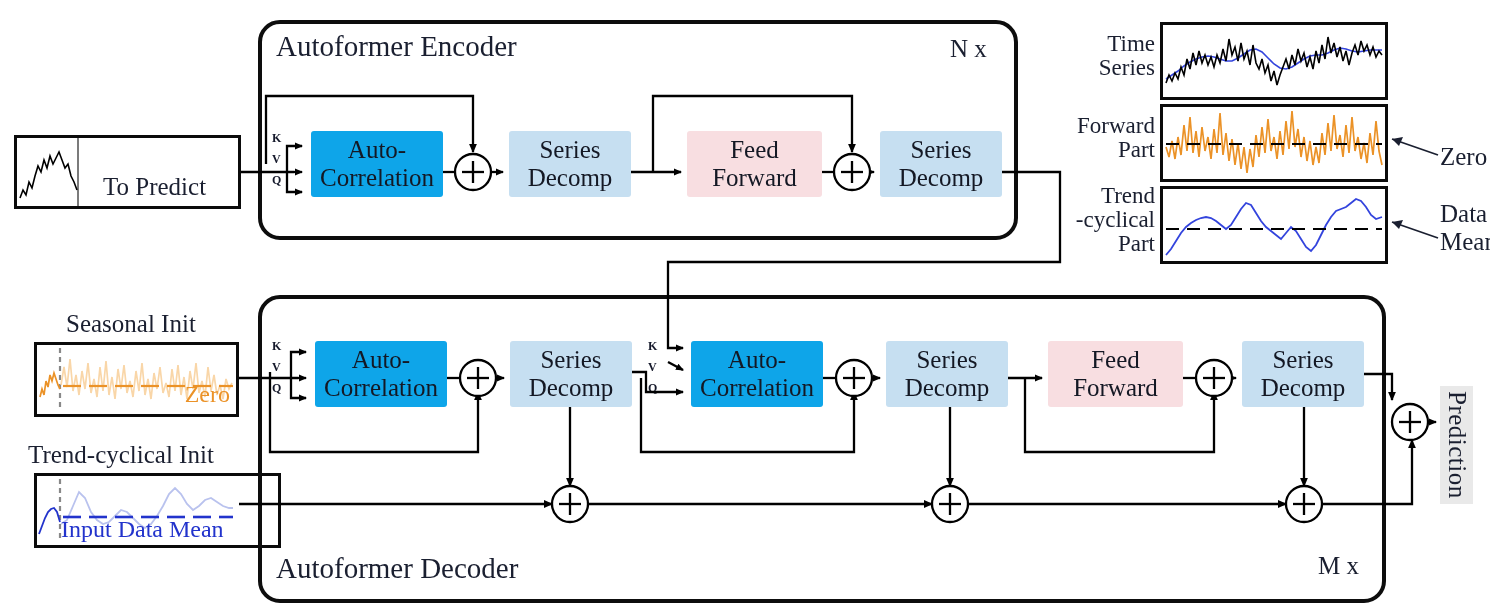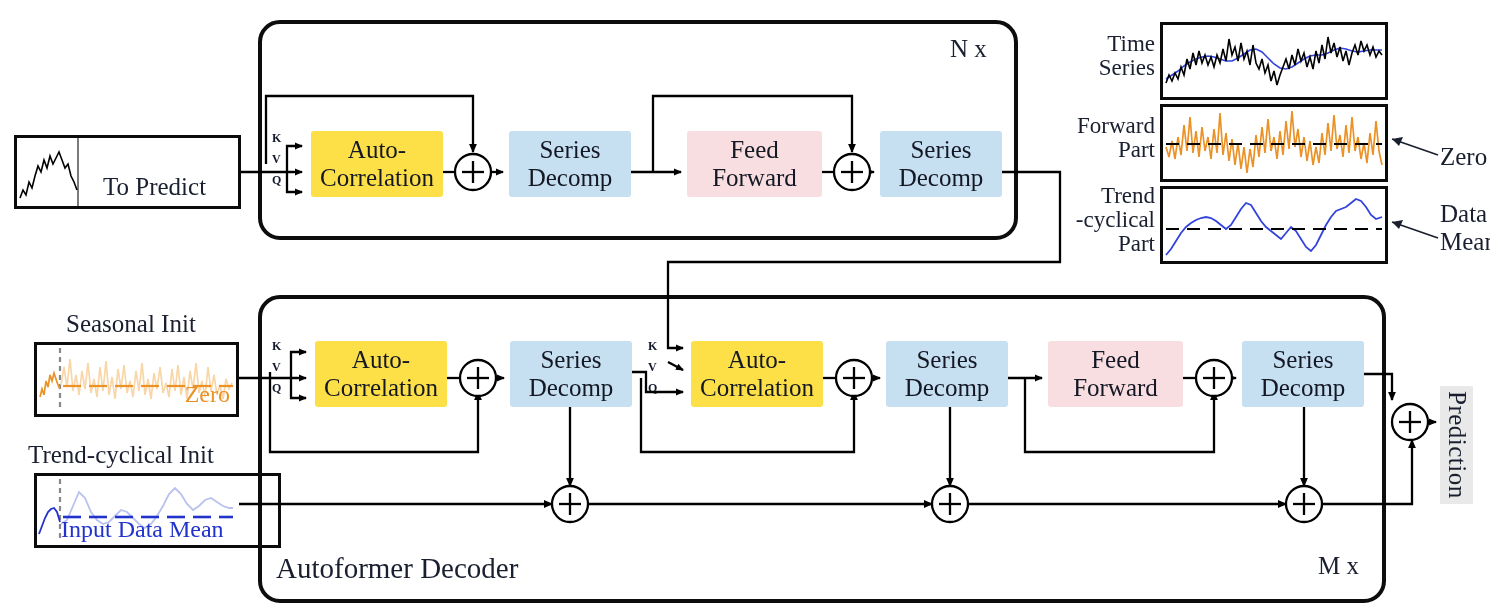--- a/index.html
+++ b/index.html
@@ -4,21 +4,21 @@
 <style>
   html,body{margin:0;padding:0;background:#ffffff;}
   body{width:1490px;height:610px;overflow:hidden;
        font-family:"Liberation Serif","DejaVu Serif",serif;
        color:#141824;}
   #root{position:relative;width:1490px;height:610px;}
   .blk{position:absolute;display:flex;flex-direction:column;align-items:center;
        justify-content:center;text-align:center;line-height:1.12;
        font-size:25px;color:#141824;border-radius:3px;}
   .blk span{display:block;}
-  .green{background:#fde047;}
+  .green{background:#0ea5e9;}
   .blue{background:#c6dff1;}
   .pink{background:#f8dee1;}
   .container{position:absolute;border:4px solid #0d0d0d;border-radius:22px;
              background:transparent;}
   .ttl{position:absolute;font-size:29px;color:#1a1f30;white-space:nowrap;}
   .nx{position:absolute;font-size:25px;color:#1a1f30;white-space:nowrap;font-family:Liberation Serif, serif;}
   .kvq{position:absolute;font-size:12px;font-weight:bold;color:#15192b;
        letter-spacing:0;line-height:1;}
   .panbox{position:absolute;border:3px solid #0b0b0b;background:#ffffff;
           box-sizing:border-box;overflow:hidden;}
@@ -46,20 +46,21 @@
 
   <div class="inbox" style="left:14px;top:135px;width:227px;height:74px;">
     <div class="divider" style="left:60px;"></div>
     <svg width="221" height="68" viewBox="0 0 221 68" style="position:absolute;left:0;top:0;">
       <polyline fill="none" stroke="#000" stroke-width="1.6" points="3,60 6,52 9,57 12,44 15,50 18,38 21,28 24,34 27,22 30,30 33,18 36,26 39,20 42,14 45,22 48,30 51,26 54,38 57,44 60,52"></polyline>
     </svg>
     <div class="topredict" style="left:86px;top:22px;margin-top:13px;">To Predict</div>
   </div>
 
   <div class="container" style="left:258px;top:20px;width:752px;height:212px;"></div>
+  <div class="ttl" style="left:276px;top:30px;">Autoformer Encoder</div>
   <div class="nx" style="left:950px;top:35px;">N x</div>
 
   <div class="kvq" style="left:272px;top:132px;">K</div>
   <div class="kvq" style="left:272px;top:153px;">V</div>
   <div class="kvq" style="left:272px;top:174px;">Q</div>
 
   <div class="blk green" style="left:311px;top:131px;width:132px;height:66px;">
     <span>Auto-</span>
     <span>Correlation</span>
   </div>

